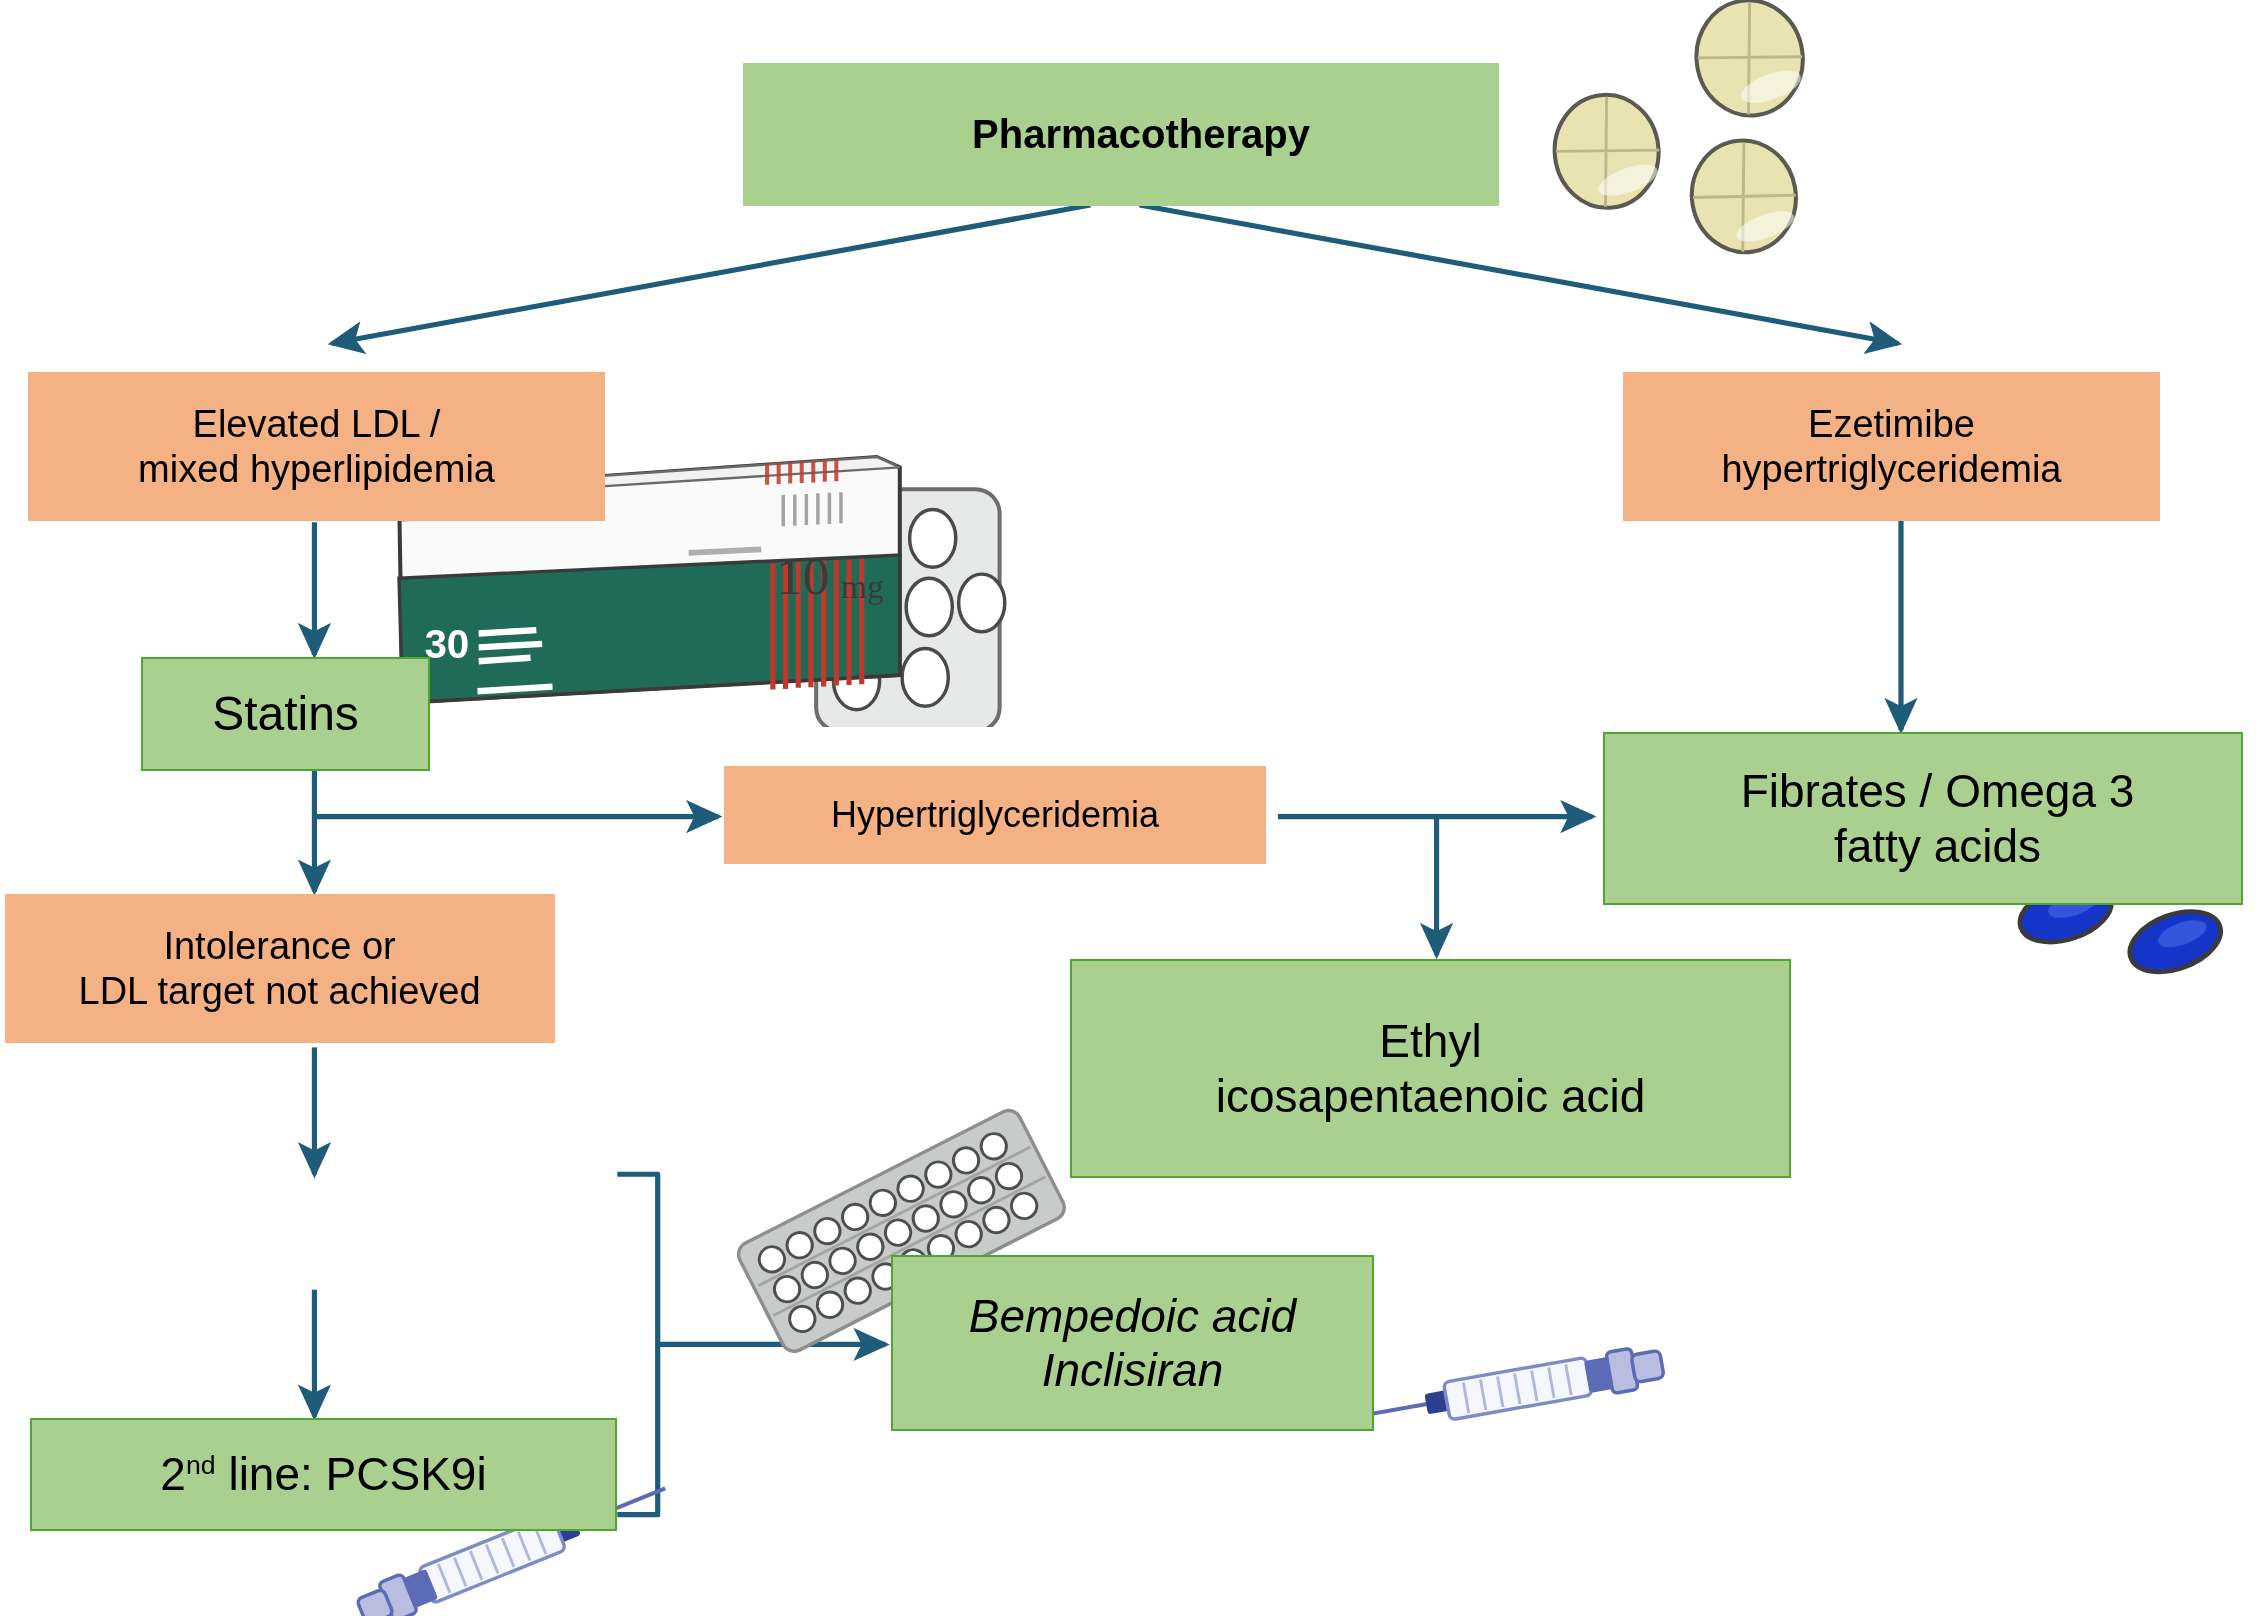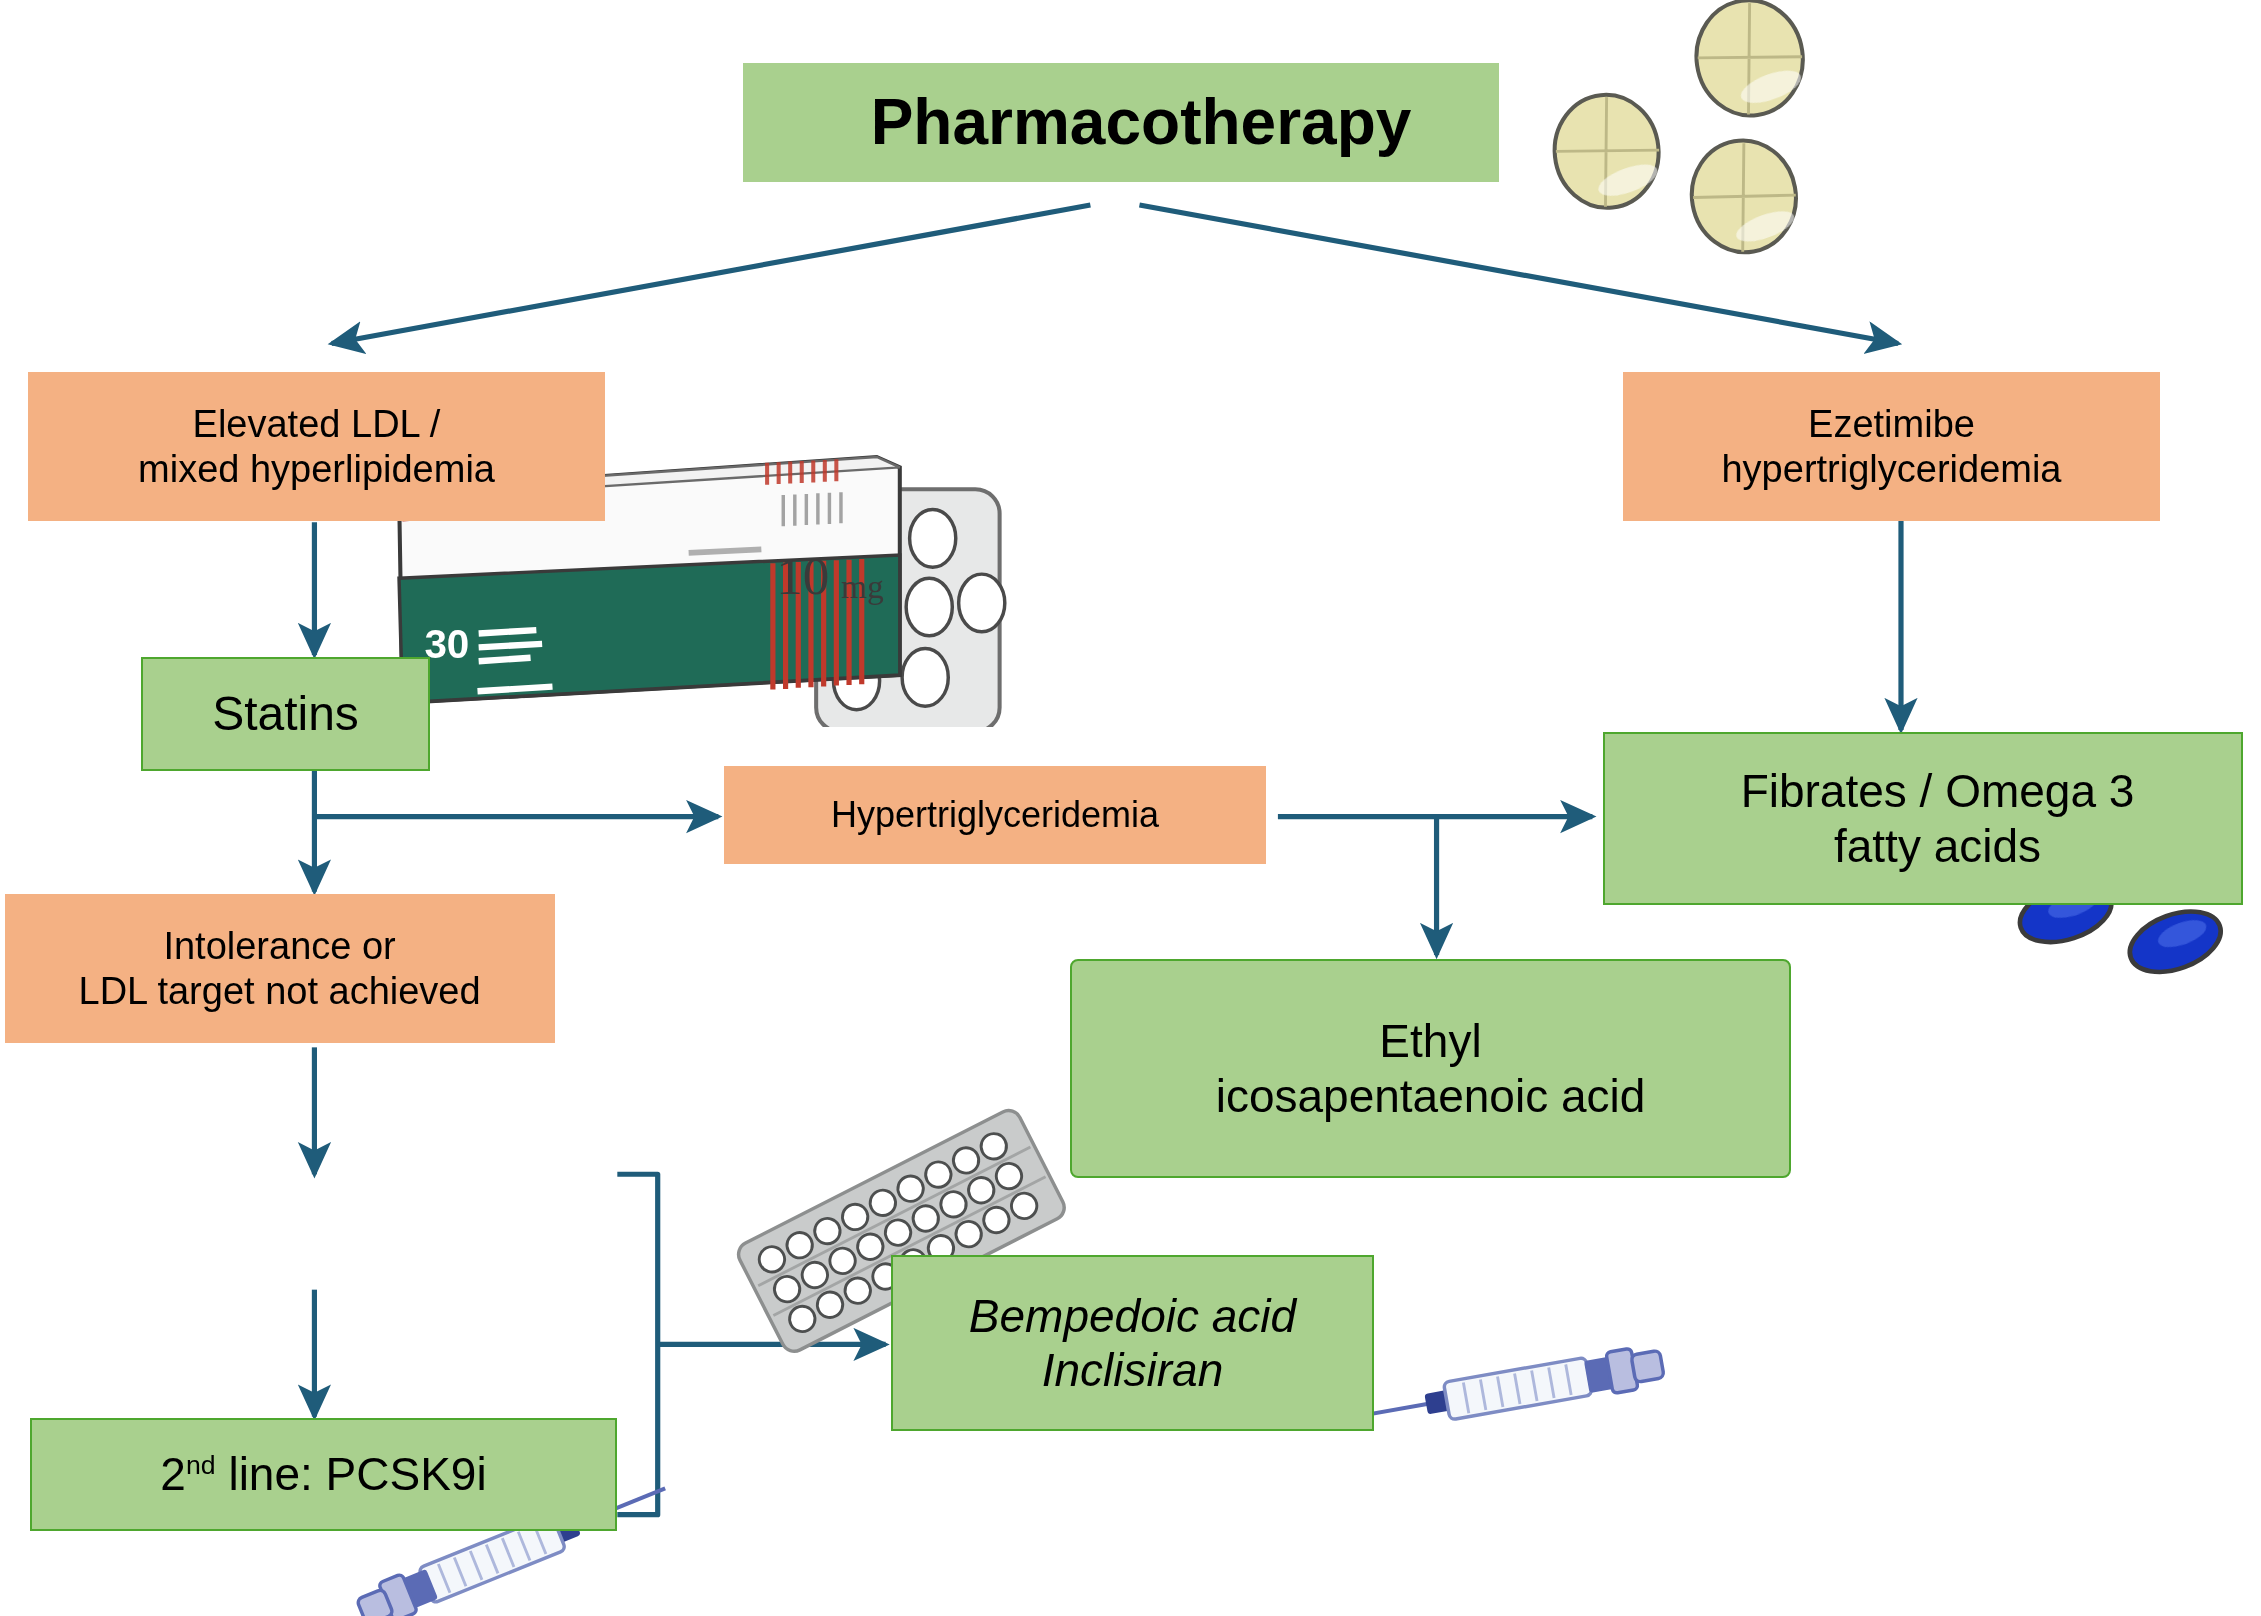--- a/index.html
+++ b/index.html
@@ -195,21 +195,21 @@
       <g stroke="#AEB8DC" stroke-width="5">
         <path d="M256,86 L256,140 M286,86 L286,140 M316,86 L316,140
                  M346,86 L346,140 M376,86 L376,140 M406,86 L406,140 M436,86 L436,140"></path>
       </g>
       <rect x="468" y="86" width="44" height="56" rx="6" fill="#5B6BB5"></rect>
       <rect x="508" y="78" width="44" height="72" rx="8" fill="#B9BEE0" stroke="#5B6BB5" stroke-width="6"></rect>
       <rect x="550" y="90" width="50" height="48" rx="10" fill="#B9BEE0" stroke="#5B6BB5" stroke-width="6"></rect>
     </g>
   </svg>
 
-  <div class="node green-noborder title-node" style="left:743px;top:63px;width:756px;height:119px;font-size:64px;padding-left:40px;">
+  <div class="node green-noborder title-node" style="left:743px;top:63px;width:756px;height:143px;font-size:40px;padding-left:40px;">
     <span>Pharmacotherapy</span>
   </div>
 
   <div class="node salmon" style="left:28px;top:372px;width:577px;height:149px;font-size:38px;">
     <span>Elevated LDL /
 mixed hyperlipidemia</span>
   </div>
 
   <div class="node salmon" style="left:1623px;top:372px;width:537px;height:149px;font-size:38px;">
     <span>Ezetimibe
@@ -227,21 +227,21 @@
   <div class="node green" style="left:1603px;top:732px;width:640px;height:173px;font-size:46px;padding-left:29px;">
     <span>Fibrates / Omega 3
 fatty acids</span>
   </div>
 
   <div class="node salmon" style="left:4.6px;top:894px;width:550px;height:149px;font-size:38px;">
     <span>Intolerance or
 LDL target not achieved</span>
   </div>
 
-  <div class="node green" style="left:1070px;top:959px;width:721px;height:219px;font-size:46px;border-radius:8px;">
+  <div class="node green" style="left:1070px;top:959px;width:721px;height:219px;font-size:46px;">
     <span>Ethyl
 icosapentaenoic acid</span>
   </div>
 
 
   <div class="node green" style="left:30px;top:1418px;width:587px;height:113px;font-size:46px;justify-content:center;">
     <span><span>2</span><sup>nd</sup><span> line: PCSK9i</span></span>
   </div>
 
   <div class="node green" style="left:891px;top:1255px;width:483px;height:176px;font-size:46px;font-style:italic;">

